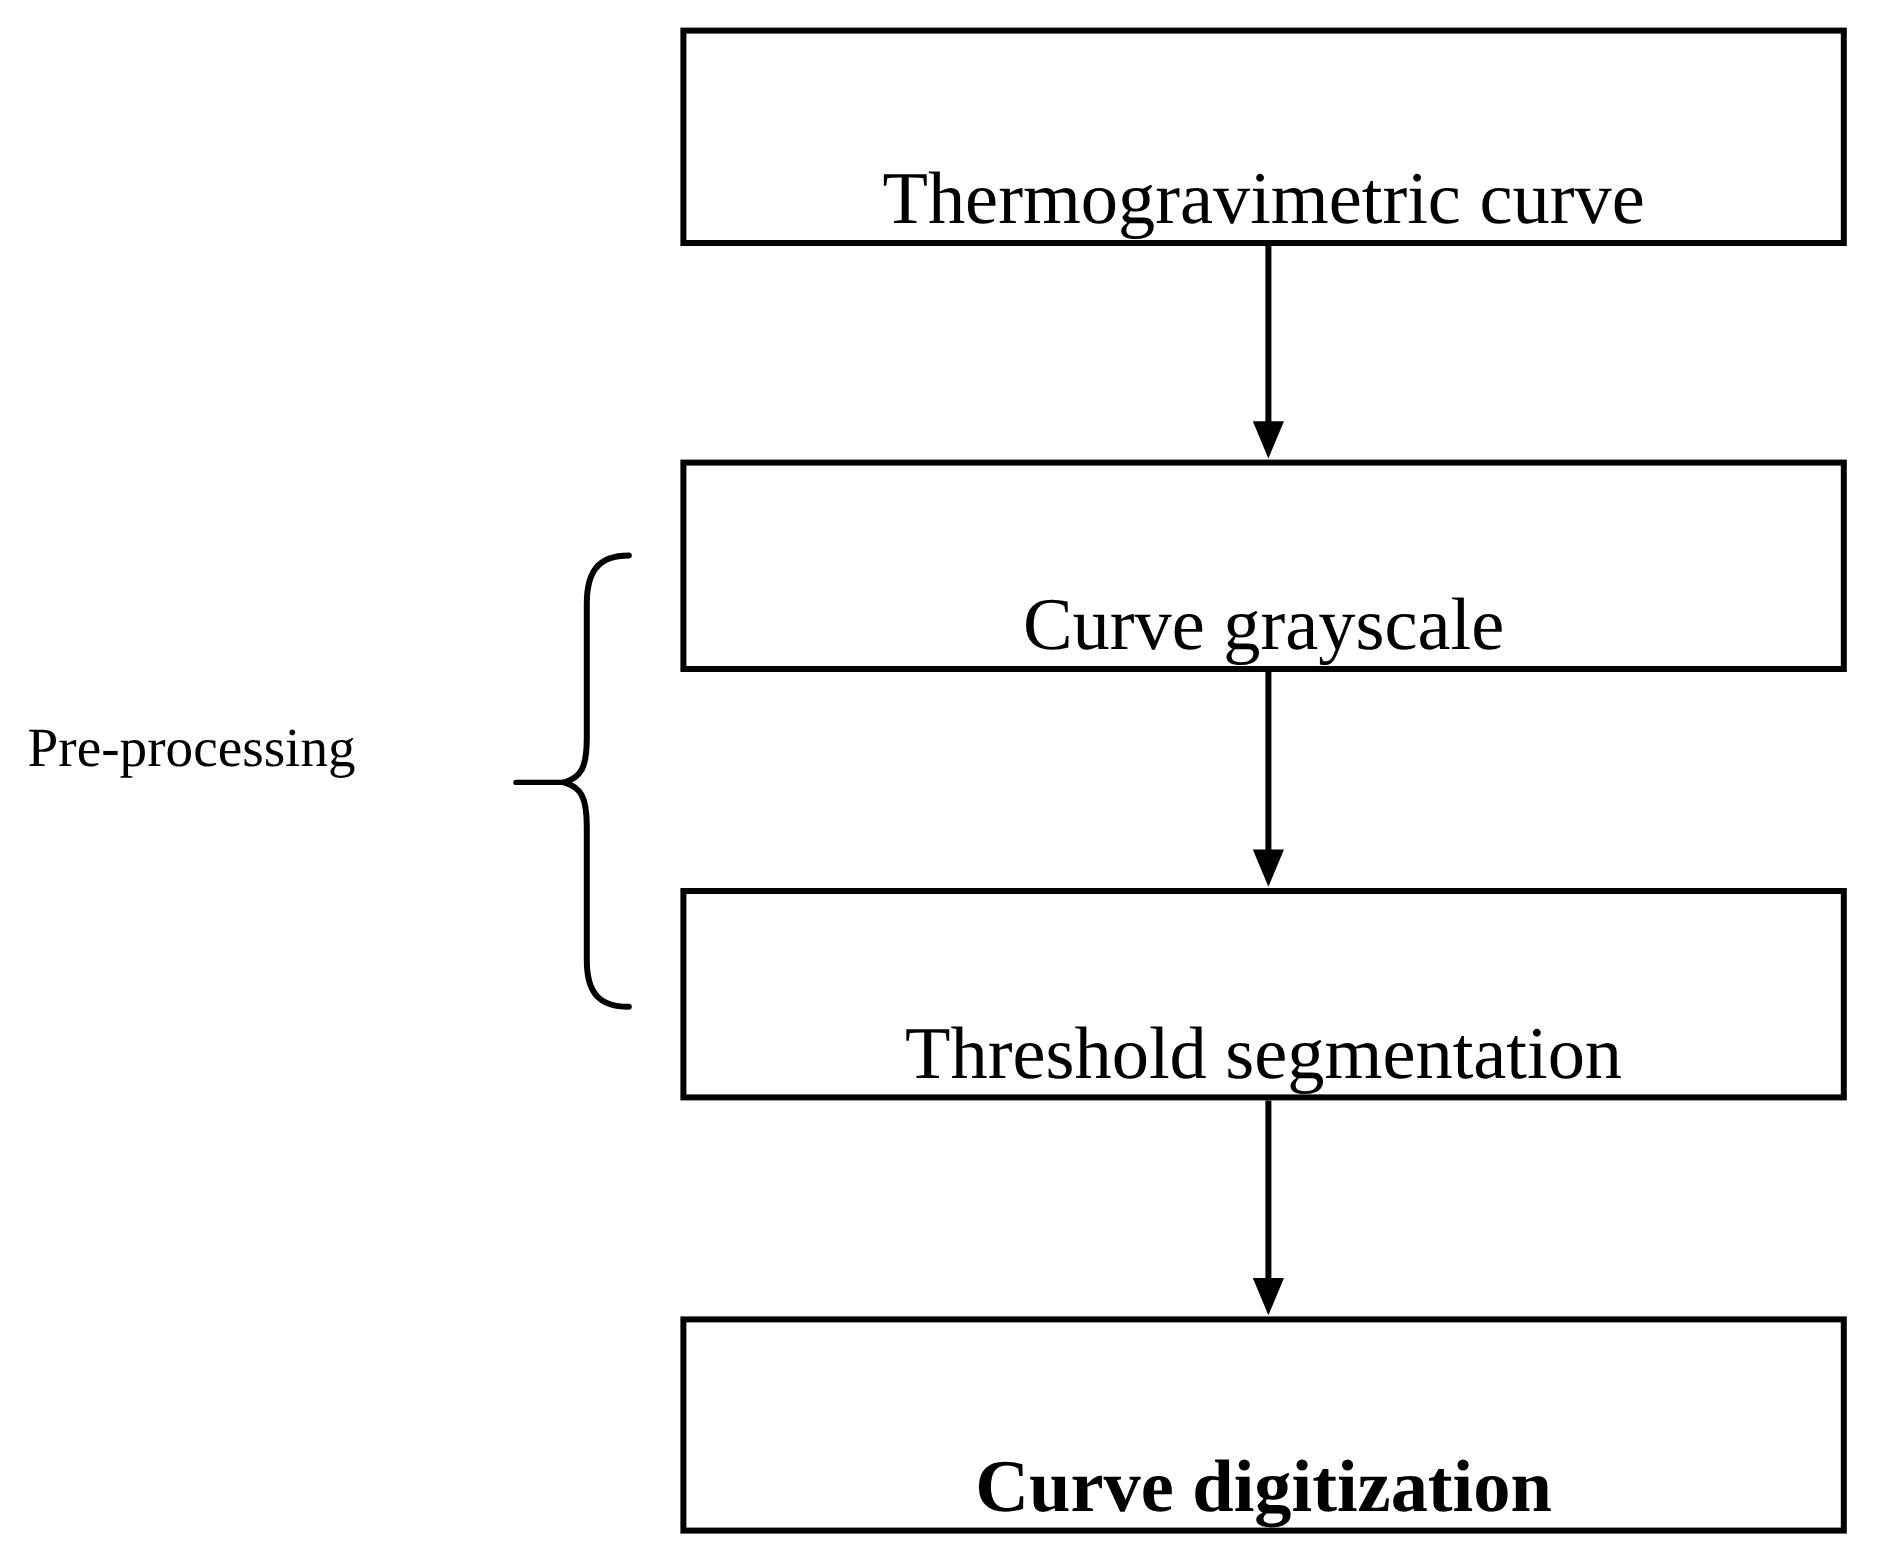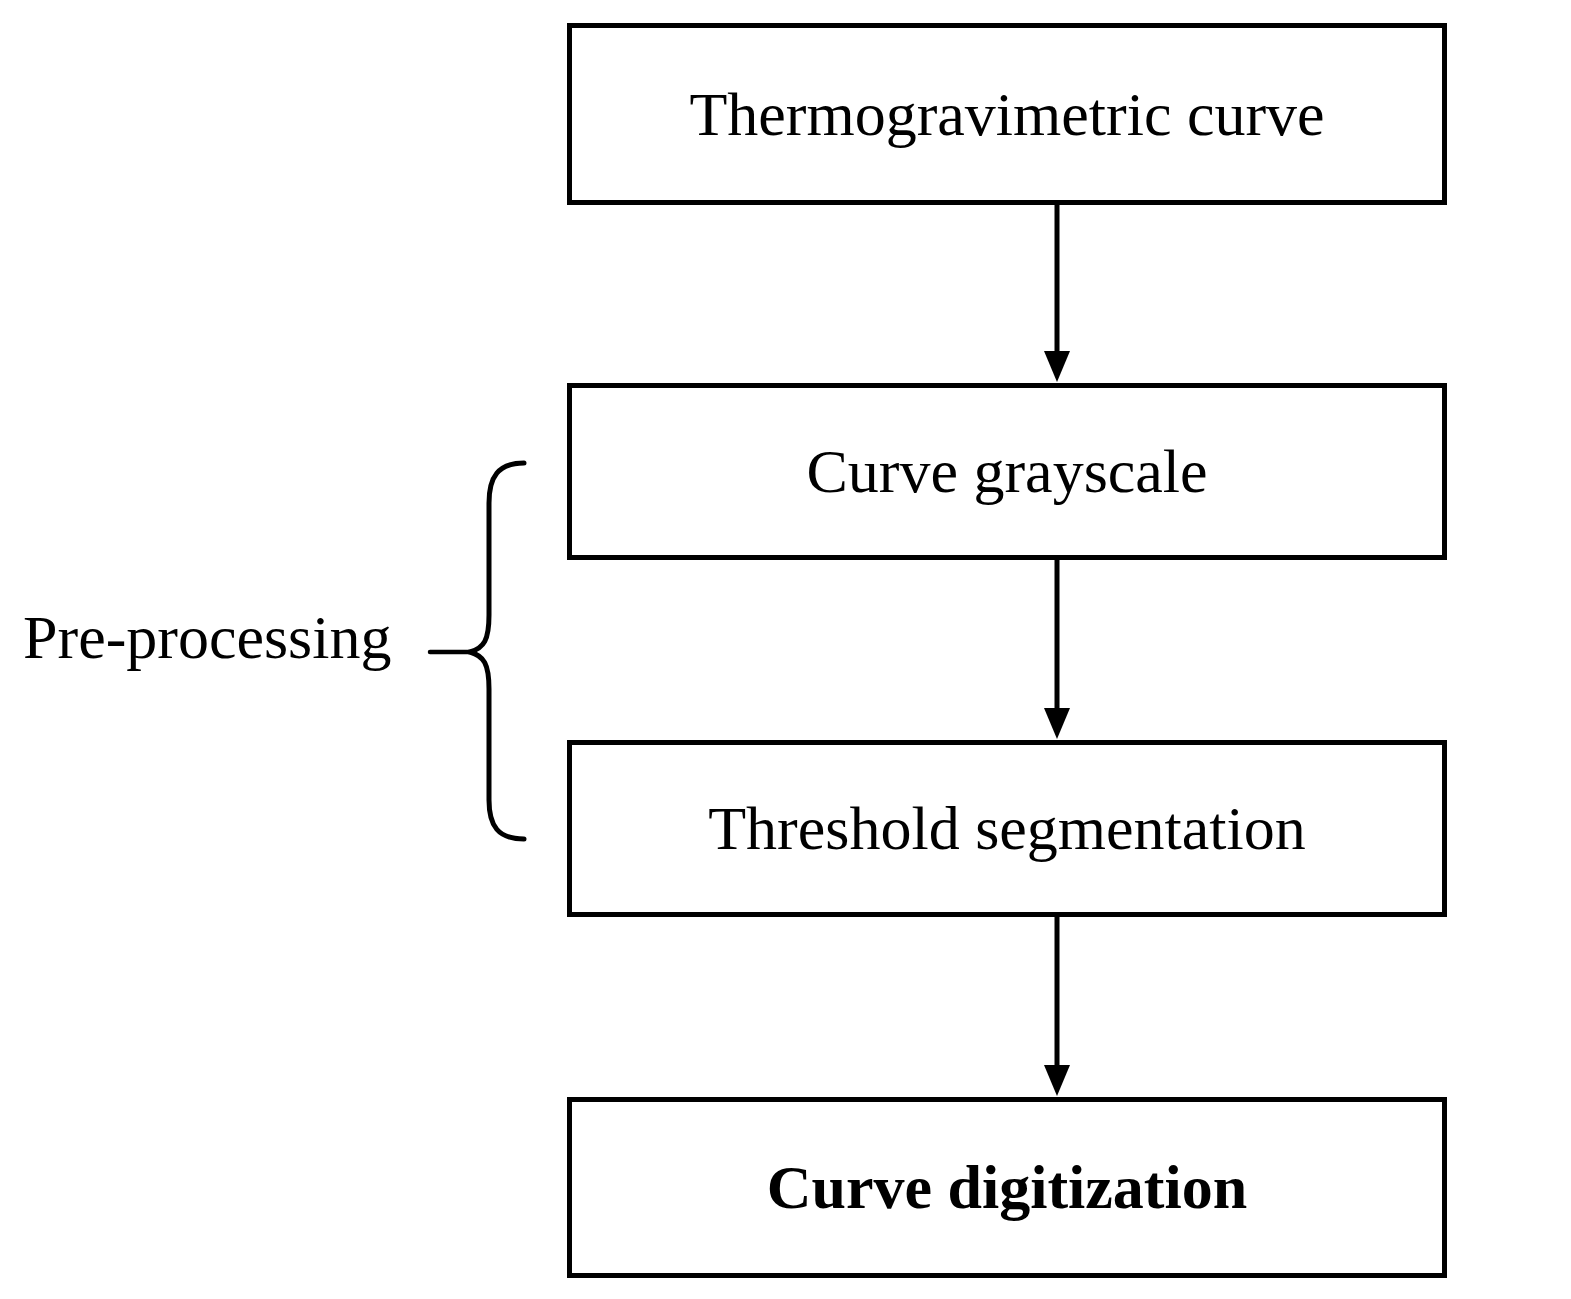--- a/index.html
+++ b/index.html
@@ -12,45 +12,45 @@
     width: 1571px;
     height: 1299px;
     background: #ffffff;
     font-family: "Liberation Serif", "DejaVu Serif", serif;
     color: #000000;
     overflow: hidden;
   }
   .node {
     position: absolute;
     left: 567px;
-    width: 880px;
+    width: 972px;
     box-sizing: border-box;
     border: 5px solid #000000;
     background: #ffffff;
     display: flex;
-    align-items: center;
+    align-items: flex-end;
     justify-content: center;
     text-align: center;
     font-size: 62px;
     line-height: 1.1;
     white-space: nowrap;
   }
   .node-1 { top: 23px;   height: 182px; }
   .node-2 { top: 383px;  height: 177px; }
   .node-3 { top: 740px;  height: 177px; }
   .node-4 { top: 1097px; height: 181px; font-weight: bold; }
 
   .brace-label {
     position: absolute;
     left: 23px;
-    top: 600px;
+    top: 585px;
     height: 74px;
     display: flex;
     align-items: center;
-    font-size: 62px;
+    font-size: 46px;
     white-space: nowrap;
   }
   .overlay {
     position: absolute;
     left: 0;
     top: 0;
     width: 1571px;
     height: 1299px;
     pointer-events: none;
   }

